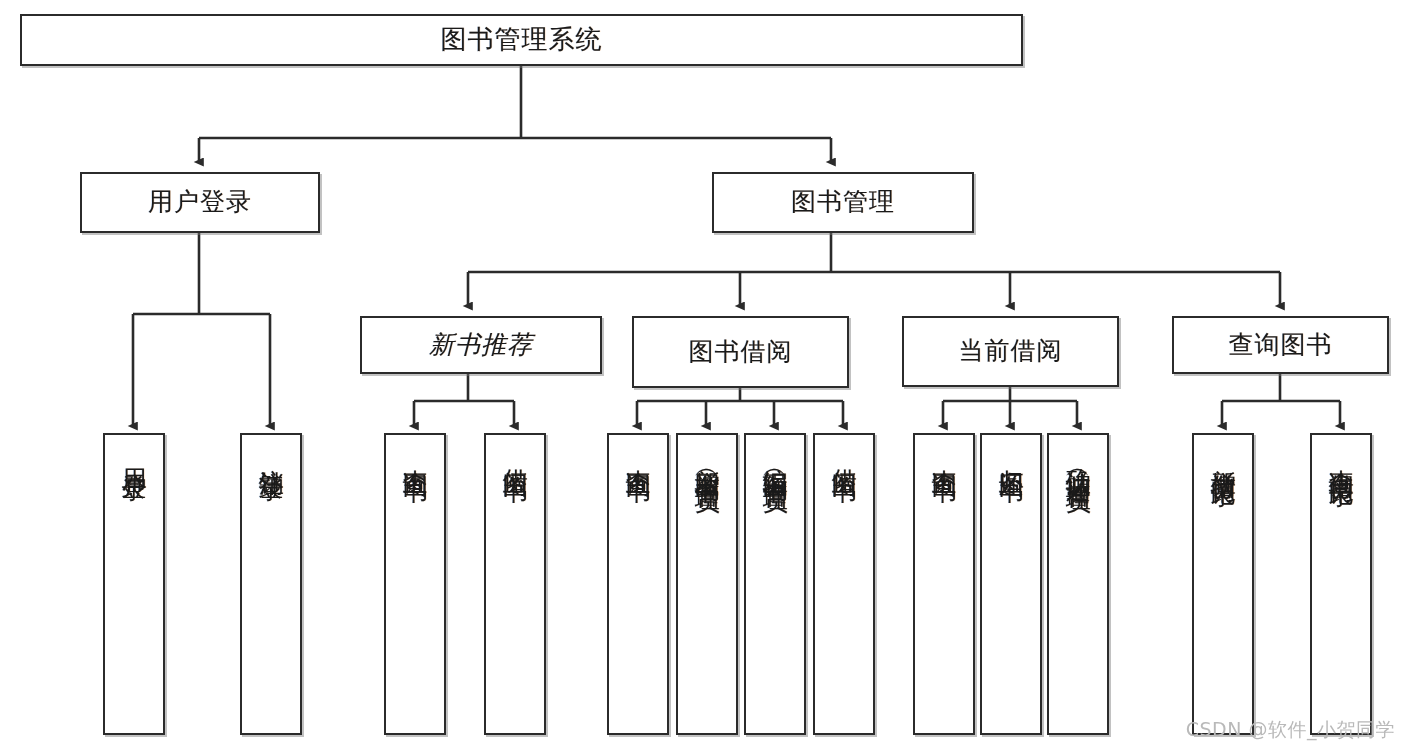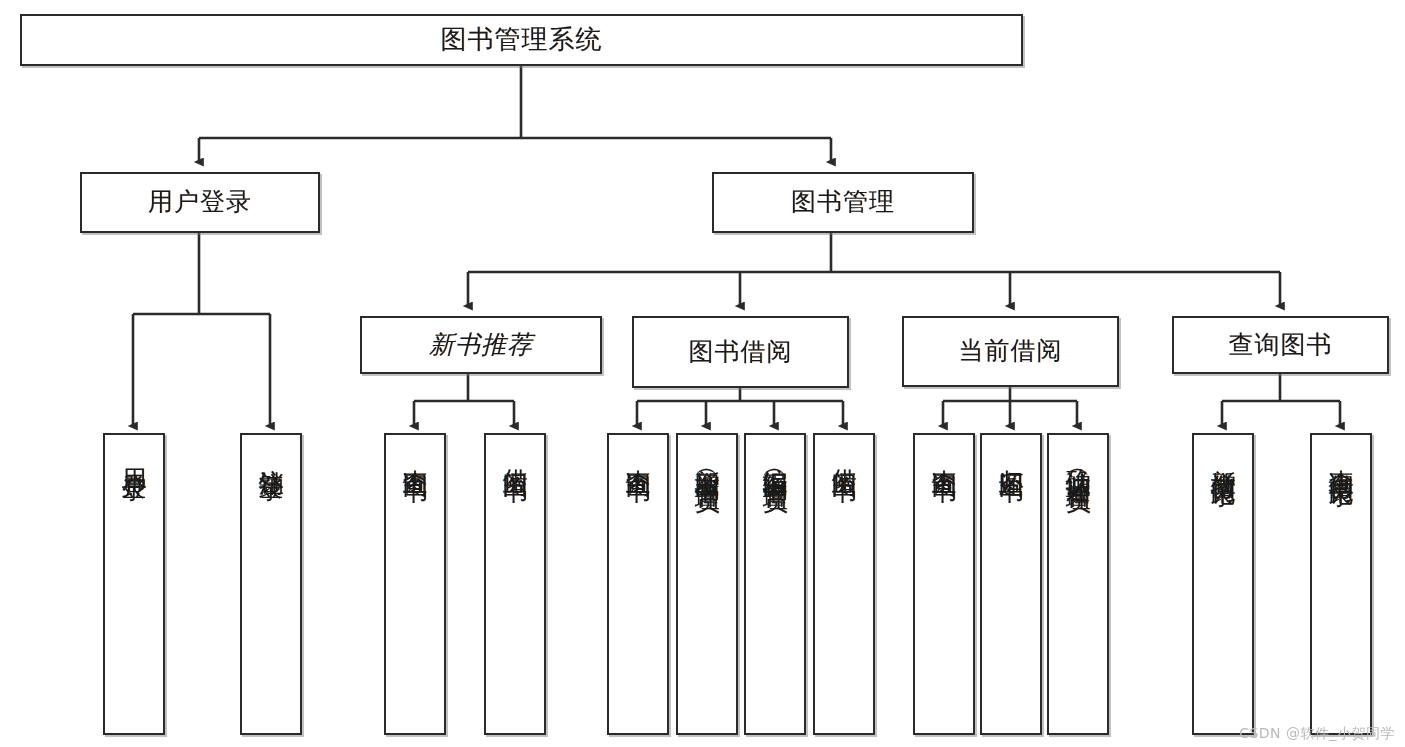--- a/index.html
+++ b/index.html
@@ -52,21 +52,21 @@
     line-height:1.18;
     letter-spacing:3px;
     white-space:pre;
     height:auto;
   }
   .node.root .label{ font-size:26px; }
   .watermark{
     position:absolute;
     right:10px;
     bottom:4px;
-    font-size:14px;
+    font-size:19px;
     color:#b9b9b9;
     letter-spacing:0.5px;
     white-space:nowrap;
     user-select:none;
   }
 </style>
 </head>
 <body>
 
 <div id="canvas">

